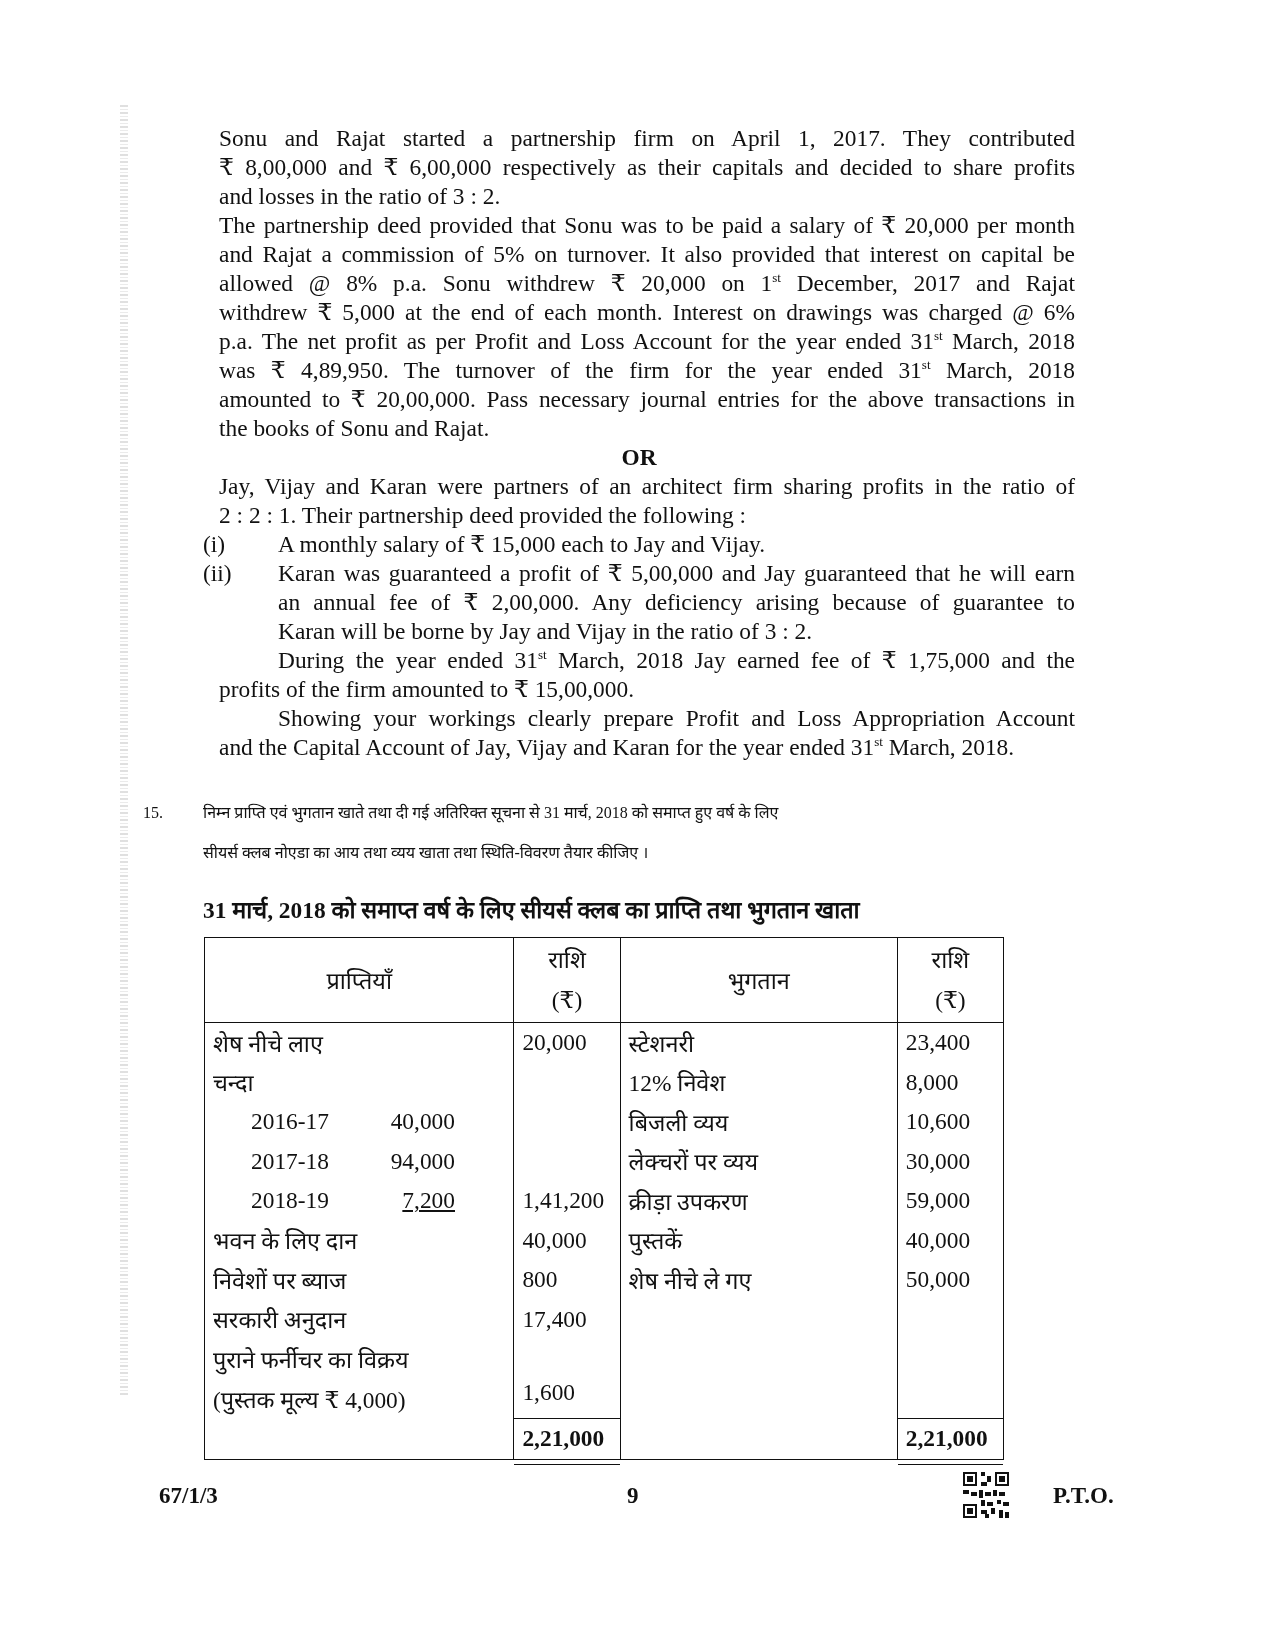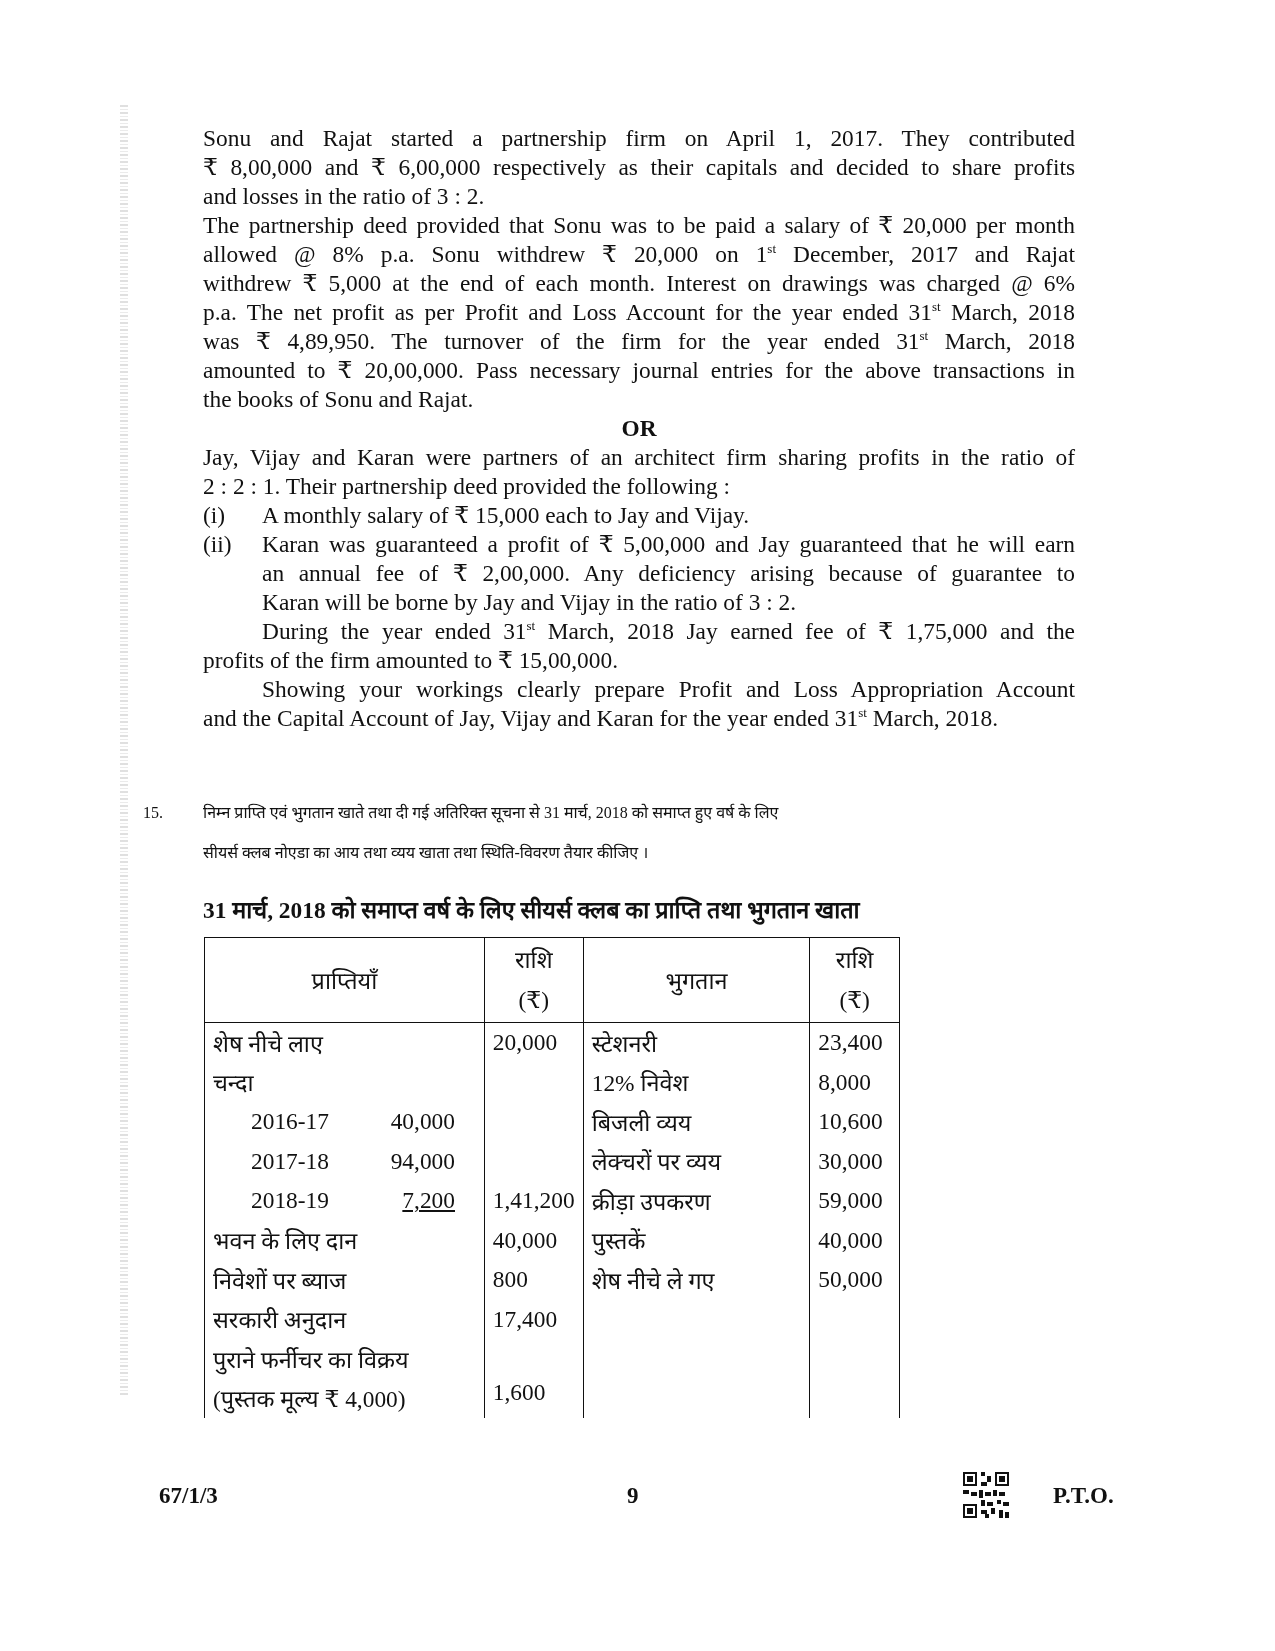--- a/index.html
+++ b/index.html
@@ -10,21 +10,21 @@
   }
   .watermark-strip {
     position: absolute; left: 120px; top: 105px; width: 8px; height: 1290px;
     background: repeating-linear-gradient(to bottom, #d8d8d8 0 2px, #ffffff 2px 4px, #e6e6e6 4px 5px, #ffffff 5px 7px);
     opacity: 0.8;
   }
   .para-block {
     position: absolute; left: 203px; width: 872px;
     font-size: 23.4px; line-height: 29px; text-align: justify;
   }
-  .line { display: block; text-align: justify; text-align-last: justify; }
+  .line { display: block; text-align: justify; text-align-last: justify; margin-left: 16px; }
   .line.last { text-align-last: left; }
   .or-heading { text-align: center; font-weight: bold; display: block; }
   .indent { padding-left: 59px; }
   .list-item { display: flex; }
   .list-num { width: 59px; flex: 0 0 59px; }
   .list-text { flex: 1; }
   sup { font-size: 13px; line-height: 0; vertical-align: super; }
 
   .q15 {
     position: absolute; left: 143px; top: 793px; width: 935px;
@@ -32,21 +32,21 @@
   }
   .q15 .q-num { position: absolute; left: 0; top: 0; }
   .q15 .q-text { margin-left: 60px; }
   .q15 .q-text span { display: block; }
 
   .table-title {
     position: absolute; left: 203px; top: 893px; width: 872px;
     text-align: left; font-weight: bold; font-size: 23.4px;
   }
   table.ledger {
-    position: absolute; left: 204px; top: 937px; width: 696px;
+    position: absolute; left: 204px; top: 937px; width: 800px;
     border-collapse: collapse; font-size: 23.4px;
   }
   table.ledger th, table.ledger td { border-left: 1.5px solid #111; border-right: 1.5px solid #111; padding: 0 8px; }
   table.ledger thead th { border-top: 1.5px solid #111; border-bottom: 1.5px solid #111; font-weight: normal; height: 84px; vertical-align: middle; }
   table.ledger thead th.amt-head { line-height: 40px; }
   table.ledger tbody td { height: 39.5px; vertical-align: middle; white-space: nowrap; }
   td.amt { }
   .sub-row { padding-left: 46px !important; }
   .sub-year { display: inline-block; width: 136px; }
   .sub-val { display: inline-block; width: 68px; text-align: right; }
@@ -71,20 +71,21 @@
 </head>
 <body>
 
 <div class="watermark-strip"></div>
 
 <div class="para-block" style="top:124px;">
   <span class="line">Sonu and Rajat started a partnership firm on April 1, 2017. They contributed</span>
   <span class="line">₹ 8,00,000 and ₹ 6,00,000 respectively as their capitals and decided to share profits</span>
   <span class="line last">and losses in the ratio of 3 : 2.</span>
   <span class="line">The partnership deed provided that Sonu was to be paid a salary of ₹ 20,000 per month</span>
+  <span class="line">and Rajat a commission of 5% on turnover. It also provided that interest on capital be</span>
   <span class="line"><span>allowed @ 8% p.a. Sonu withdrew ₹ 20,000 on 1</span><sup>st</sup><span> December, 2017 and Rajat</span></span>
   <span class="line">withdrew ₹ 5,000 at the end of each month. Interest on drawings was charged @ 6%</span>
   <span class="line"><span>p.a. The net profit as per Profit and Loss Account for the year ended 31</span><sup>st</sup><span> March, 2018</span></span>
   <span class="line"><span>was ₹ 4,89,950. The turnover of the firm for the year ended 31</span><sup>st</sup><span> March, 2018</span></span>
   <span class="line">amounted to ₹ 20,00,000. Pass necessary journal entries for the above transactions in</span>
   <span class="line last">the books of Sonu and Rajat.</span>
 
   <span class="or-heading">OR</span>
 
   <span class="line">Jay, Vijay and Karan were partners of an architect firm sharing profits in the ratio of</span>
@@ -195,20 +196,26 @@
       <td>पुराने फर्नीचर का विक्रय</td>
       <td class="amt"></td>
       <td></td>
       <td class="amt"></td>
     </tr>
     <tr>
       <td>(पुस्तक मूल्य ₹ 4,000)</td>
       <td class="amt" style="vertical-align:top;">1,600</td>
       <td></td>
       <td class="amt"></td>
+    </tr>
+    <tr class="total-row">
+      <td></td>
+      <td class="amt">2,21,000</td>
+      <td></td>
+      <td class="amt">2,21,000</td>
     </tr>
   </tbody>
 </table>
 
 <div class="footer footer-code">67/1/3</div>
 <div class="footer footer-page">9</div>
 <svg class="qr" viewBox="0 0 23 23">
   <rect x="0" y="0" width="7" height="7" fill="#111"></rect>
     <rect x="1" y="1" width="5" height="5" fill="#fff"></rect>
     <rect x="2" y="2" width="3" height="3" fill="#111"></rect>

